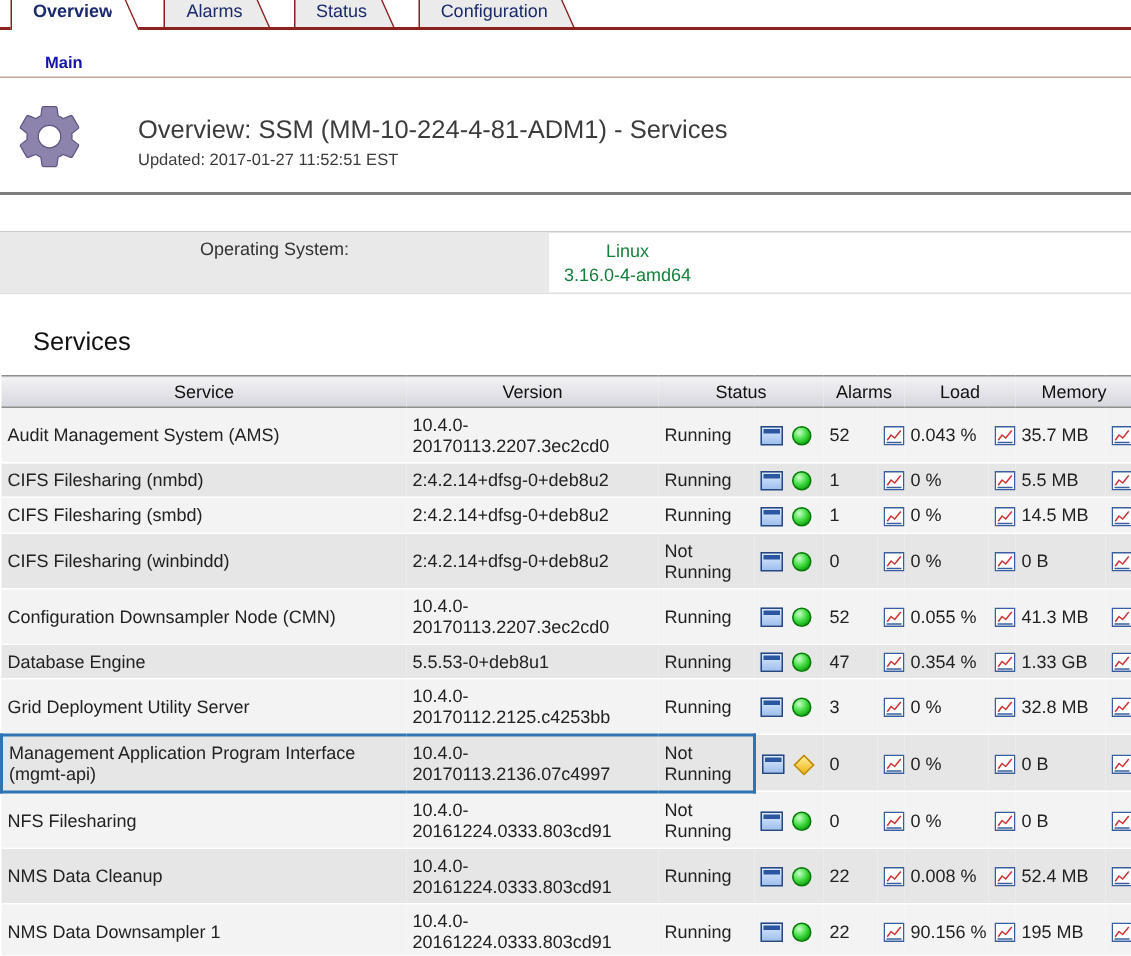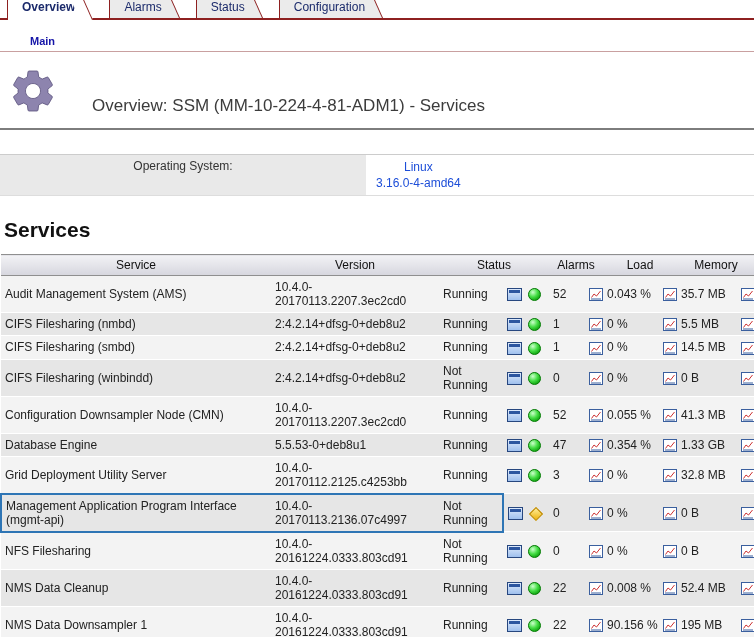--- a/index.html
+++ b/index.html
@@ -18,32 +18,32 @@
   .tab::after{
     content:"";position:absolute;top:-1px;bottom:0;right:-10px;width:12px;background:inherit;
     border-top:1px solid #8e2020;border-right:1px solid #8e2020;
     transform:skewX(24deg);transform-origin:0 100%;
   }
   .tab.active{background:#fff;z-index:3;font-weight:bold;height:23px;margin-bottom:0;}
   
   .subnav{height:19px;line-height:19px;border-bottom:1px solid #c9a0a0;padding-left:30px;background:#fff;margin-top:12px;}
   .subnav a{color:#1515a8;font-size:11px;font-weight:bold;text-decoration:none;cursor:pointer;}
   
-  .page-header{display:flex;align-items:flex-end;padding:14px 0 0 8px;}
+  .page-header{display:flex;align-items:center;padding:14px 0 0 8px;}
   .gear{width:50px;height:50px;flex:0 0 auto;}
   .header-text{margin-left:34px;padding-top:8px;}
   .page-title{font-size:17px;color:#3c3c3c;}
   .updated{font-size:11px;color:#3c3c3c;margin-top:4px;}
   .header-rule{border-top:2px solid #7d7d7d;margin-top:12px;}
   
   .os-table{display:flex;border-top:1px solid #ccc;border-bottom:1px solid #ddd;margin-top:24px;text-align:center;}
   .os-label{width:366px;box-sizing:border-box;background:#e9e9e9;padding:4px 10px;color:#333;}
-  .os-value{padding:4px 10px;line-height:16px;color:#1d4ed8;}
-  
-  .services-heading{font-size:21px;font-weight:bold;color:#111;margin:22px 0 12px 4px;}
+  .os-value{padding:4px 10px;line-height:16px;color:#15803d;}
+  
+  .services-heading{font-size:17px;font-weight:normal;color:#111;margin:22px 0 12px 22px;}
   table.services{width:754px;border-collapse:collapse;table-layout:fixed;font-size:12px;}
   table.services th{
     background:linear-gradient(#f2f2f5,#d6d6de);
     border-top:1px solid #8f8f8f;border-bottom:1px solid #8f8f8f;
     text-align:center;font-weight:normal;color:#111;padding:3px 4px;white-space:nowrap;
   }
   table.services td{padding:4px 4px;vertical-align:middle;border-bottom:1px solid #fff;overflow-wrap:break-word;}
   table.services tbody tr:nth-child(odd){background:#f3f3f3;}
   table.services tbody tr:nth-child(even){background:#e6e6e6;}
   td.c-num, td.c-chart{white-space:nowrap;padding-left:2px;padding-right:2px;}
@@ -76,20 +76,21 @@
 <div class="subnav">
   <a>Main</a>
 </div>
 
 <div class="page-header">
   <svg class="gear" viewBox="0 0 24 24" aria-hidden="true">
     <path fill="#8d84ae" stroke="#5e5680" stroke-width="0.4" d="M19.14 12.94c.04-.3.06-.61.06-.94 0-.32-.02-.64-.07-.94l2.03-1.58c.18-.14.23-.41.12-.61l-1.92-3.32c-.12-.22-.37-.29-.59-.22l-2.39.96c-.5-.38-1.03-.7-1.62-.94l-.36-2.54c-.04-.24-.24-.41-.48-.41h-3.84c-.24 0-.43.17-.47.41l-.36 2.54c-.59.24-1.13.57-1.62.94l-2.39-.96c-.22-.08-.47 0-.59.22L2.74 8.87c-.12.21-.08.47.12.61l2.03 1.58c-.05.3-.09.63-.09.94s.02.64.07.94l-2.03 1.58c-.18.14-.23.41-.12.61l1.92 3.32c.12.22.37.29.59.22l2.39-.96c.5.38 1.03.7 1.62.94l.36 2.54c.05.24.24.41.48.41h3.84c.24 0 .44-.17.47-.41l.36-2.54c.59-.24 1.13-.56 1.62-.94l2.39.96c.22.08.47 0 .59-.22l1.92-3.32c.12-.22.07-.47-.12-.61l-2.01-1.58zM12 15.6c-1.98 0-3.6-1.62-3.6-3.6s1.62-3.6 3.6-3.6 3.6 1.62 3.6 3.6-1.62 3.6-3.6 3.6z"></path>
   </svg>
   <div class="header-text">
     <div class="page-title">Overview: SSM (MM-10-224-4-81-ADM1) - Services</div>
+    <div class="updated">Updated: 2017-01-27 11:52:51 EST</div>
   </div>
 </div>
 <div class="header-rule"></div>
 
 <div class="os-table">
   <div class="os-label">Operating System:</div>
   <div class="os-value">
     <div>Linux</div>
     <div>3.16.0-4-amd64</div>
   </div>

